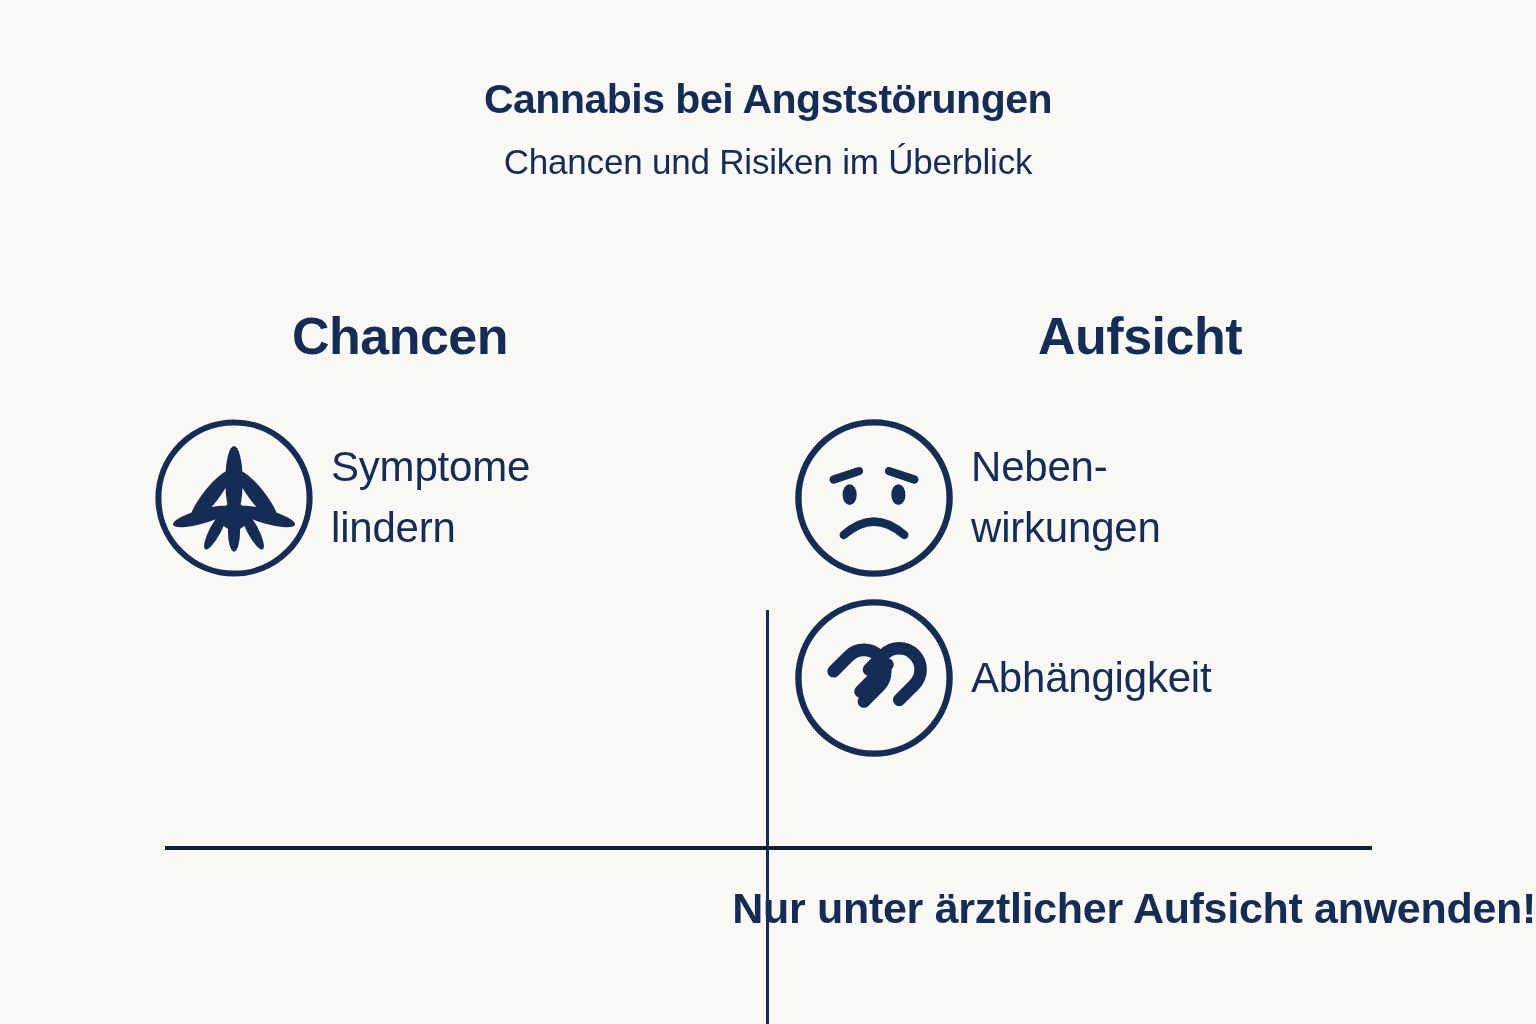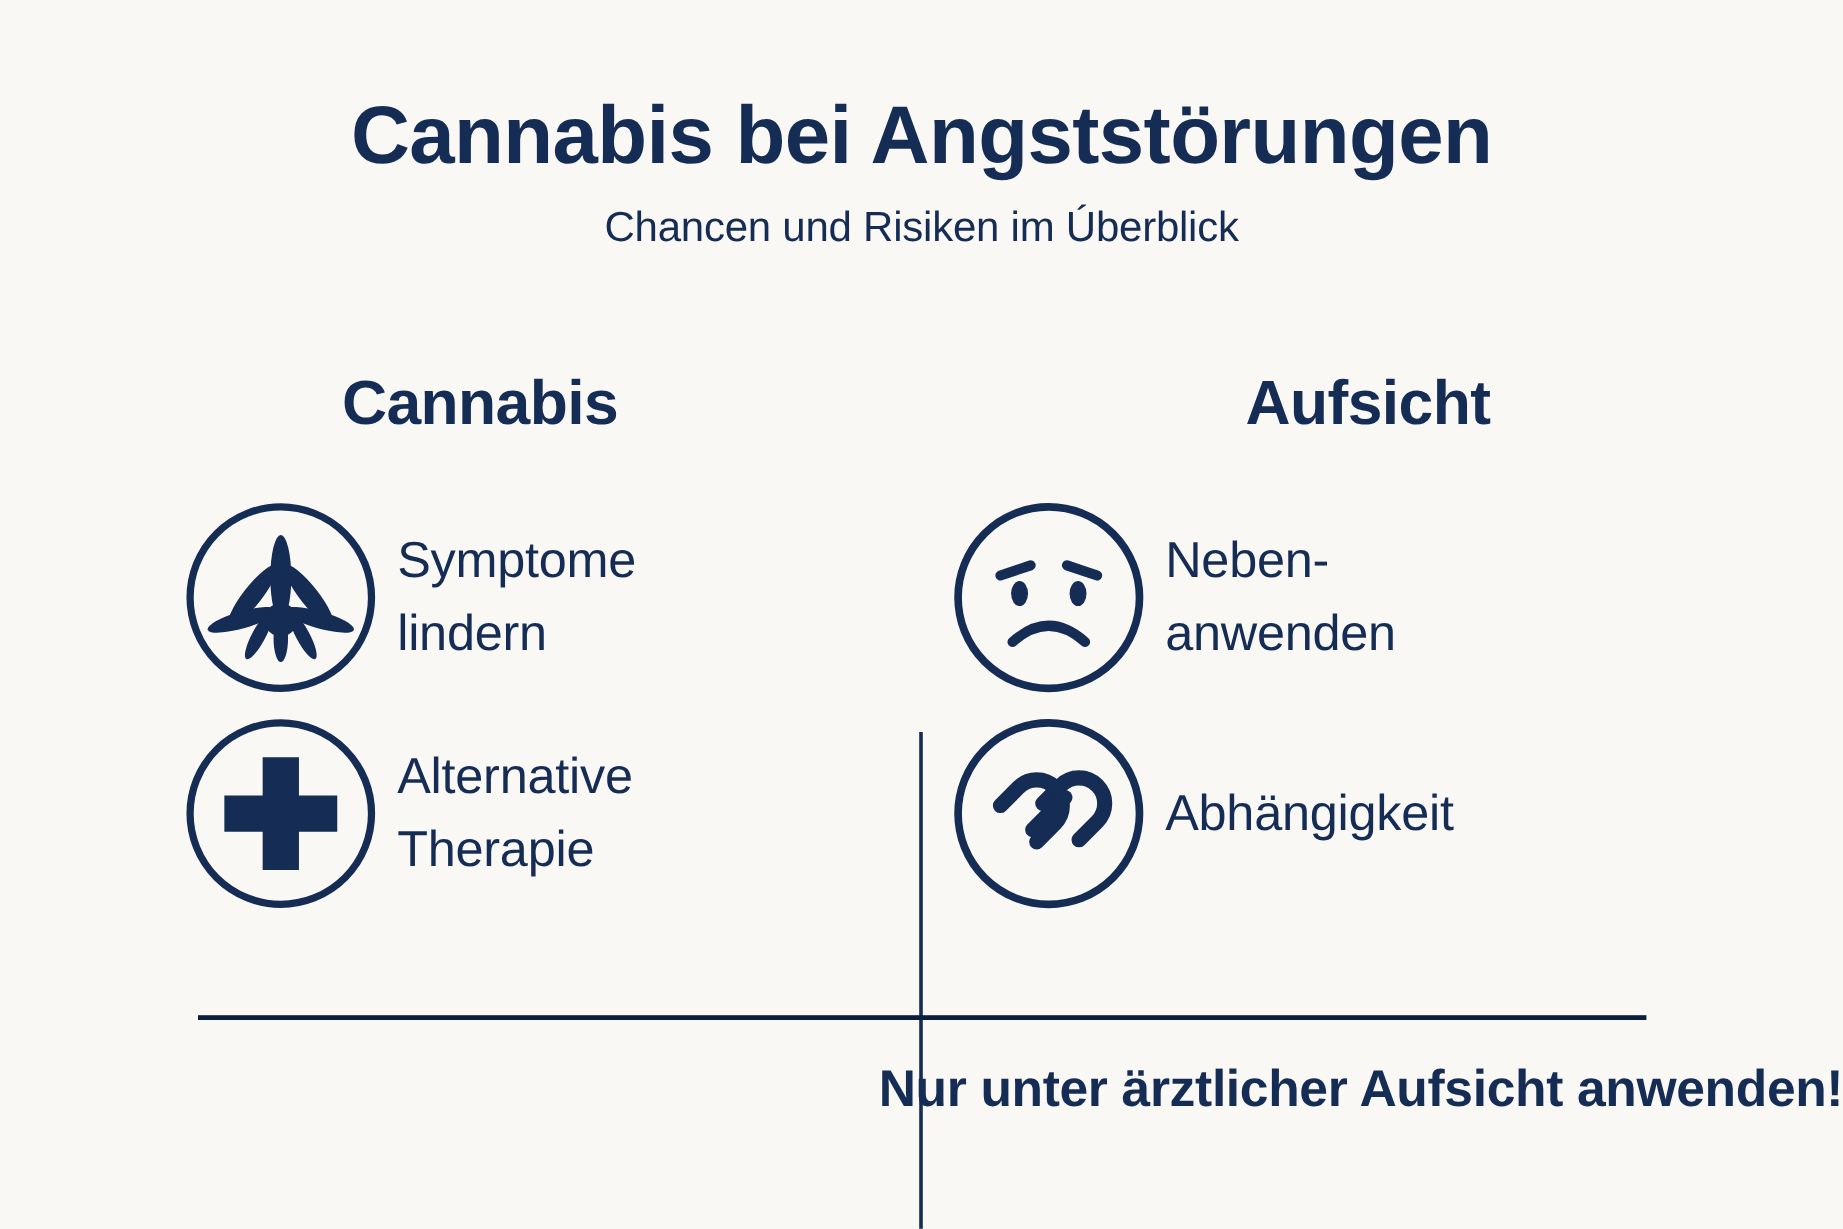--- a/index.html
+++ b/index.html
@@ -23,21 +23,21 @@
 
   
   .header {
     position: absolute;
     left: 0;
     top: 78px;
     width: 1536px;
     text-align: center;
   }
   .title {
-    font-size: 68px;
+    font-size: 41px;
     font-weight: 700;
     letter-spacing: -0.5px;
     line-height: 1.05;
     margin: 0;
   }
   .subtitle {
     font-size: 35px;
     font-weight: 400;
     letter-spacing: -0.2px;
     line-height: 1.1;
@@ -137,21 +137,21 @@
 <div class="poster">
 
   <div class="header">
     <h1 class="title">Cannabis bei Angststörungen</h1>
     <p class="subtitle">Chancen und Risiken im Úberblick</p>
   </div>
 
   <div class="columns">
 
     <div class="col col-left">
-      <h2 class="col-heading">Cannabis</h2>
+      <h2 class="col-heading">Chancen</h2>
 
       <div class="row row-1">
         <span class="icon-circle">
           <svg viewBox="0 0 100 100">
             <circle cx="50" cy="50" r="45" fill="none" stroke="#152c55" stroke-width="3.6"></circle>
             <g fill="#152c55">
 
               <ellipse cx="50" cy="40" rx="5.2" ry="21"></ellipse>
 
               <ellipse cx="50" cy="70" rx="3.6" ry="12"></ellipse>
@@ -166,51 +166,41 @@
               <ellipse cx="61" cy="69" rx="3.4" ry="13" transform="rotate(-28 61 69)"></ellipse>
 
               <circle cx="50" cy="61" r="8.2"></circle>
             </g>
           </svg>
         </span>
         <span class="row-label">Symptome
 lindern</span>
       </div>
 
-      <div class="row">
-        <span class="icon-circle">
-          <svg viewBox="0 0 100 100">
-            <circle cx="50" cy="50" r="45" fill="none" stroke="#152c55" stroke-width="3.6"></circle>
-            <path d="M41 22 H59 V41 H78 V59 H59 V78 H41 V59 H22 V41 H41 Z" fill="#152c55"></path>
-          </svg>
-        </span>
-        <span class="row-label">Alternative
-Therapie</span>
-      </div>
     </div>
 
     <div class="col col-right">
       <h2 class="col-heading">Aufsicht</h2>
 
       <div class="row row-1">
         <span class="icon-circle">
           <svg viewBox="0 0 100 100">
             <circle cx="50" cy="50" r="45" fill="none" stroke="#152c55" stroke-width="3.8"></circle>
 
             <path d="M26 39 L41 34" stroke="#152c55" stroke-width="5" stroke-linecap="round" fill="none"></path>
             <path d="M74 39 L59 34" stroke="#152c55" stroke-width="5" stroke-linecap="round" fill="none"></path>
 
             <ellipse cx="35.5" cy="48" rx="4.2" ry="6.2" fill="#152c55"></ellipse>
             <ellipse cx="64.5" cy="48" rx="4.2" ry="6.2" fill="#152c55"></ellipse>
 
             <path d="M32 72 Q50 56 68 72" stroke="#152c55" stroke-width="5" stroke-linecap="round" fill="none"></path>
           </svg>
         </span>
         <span class="row-label">Neben-
-anwenden</span>
+wirkungen</span>
       </div>
 
       <div class="row">
         <span class="icon-circle">
           <svg viewBox="0 0 100 100">
             <circle cx="50" cy="50" r="45" fill="none" stroke="#152c55" stroke-width="3.8"></circle>
             <g stroke="#152c55" stroke-width="7.5" fill="none" stroke-linecap="round">
 
               <path d="M47 45 L56 36 A12.7 12.7 0 0 1 74 54 L65 63"></path>
 

